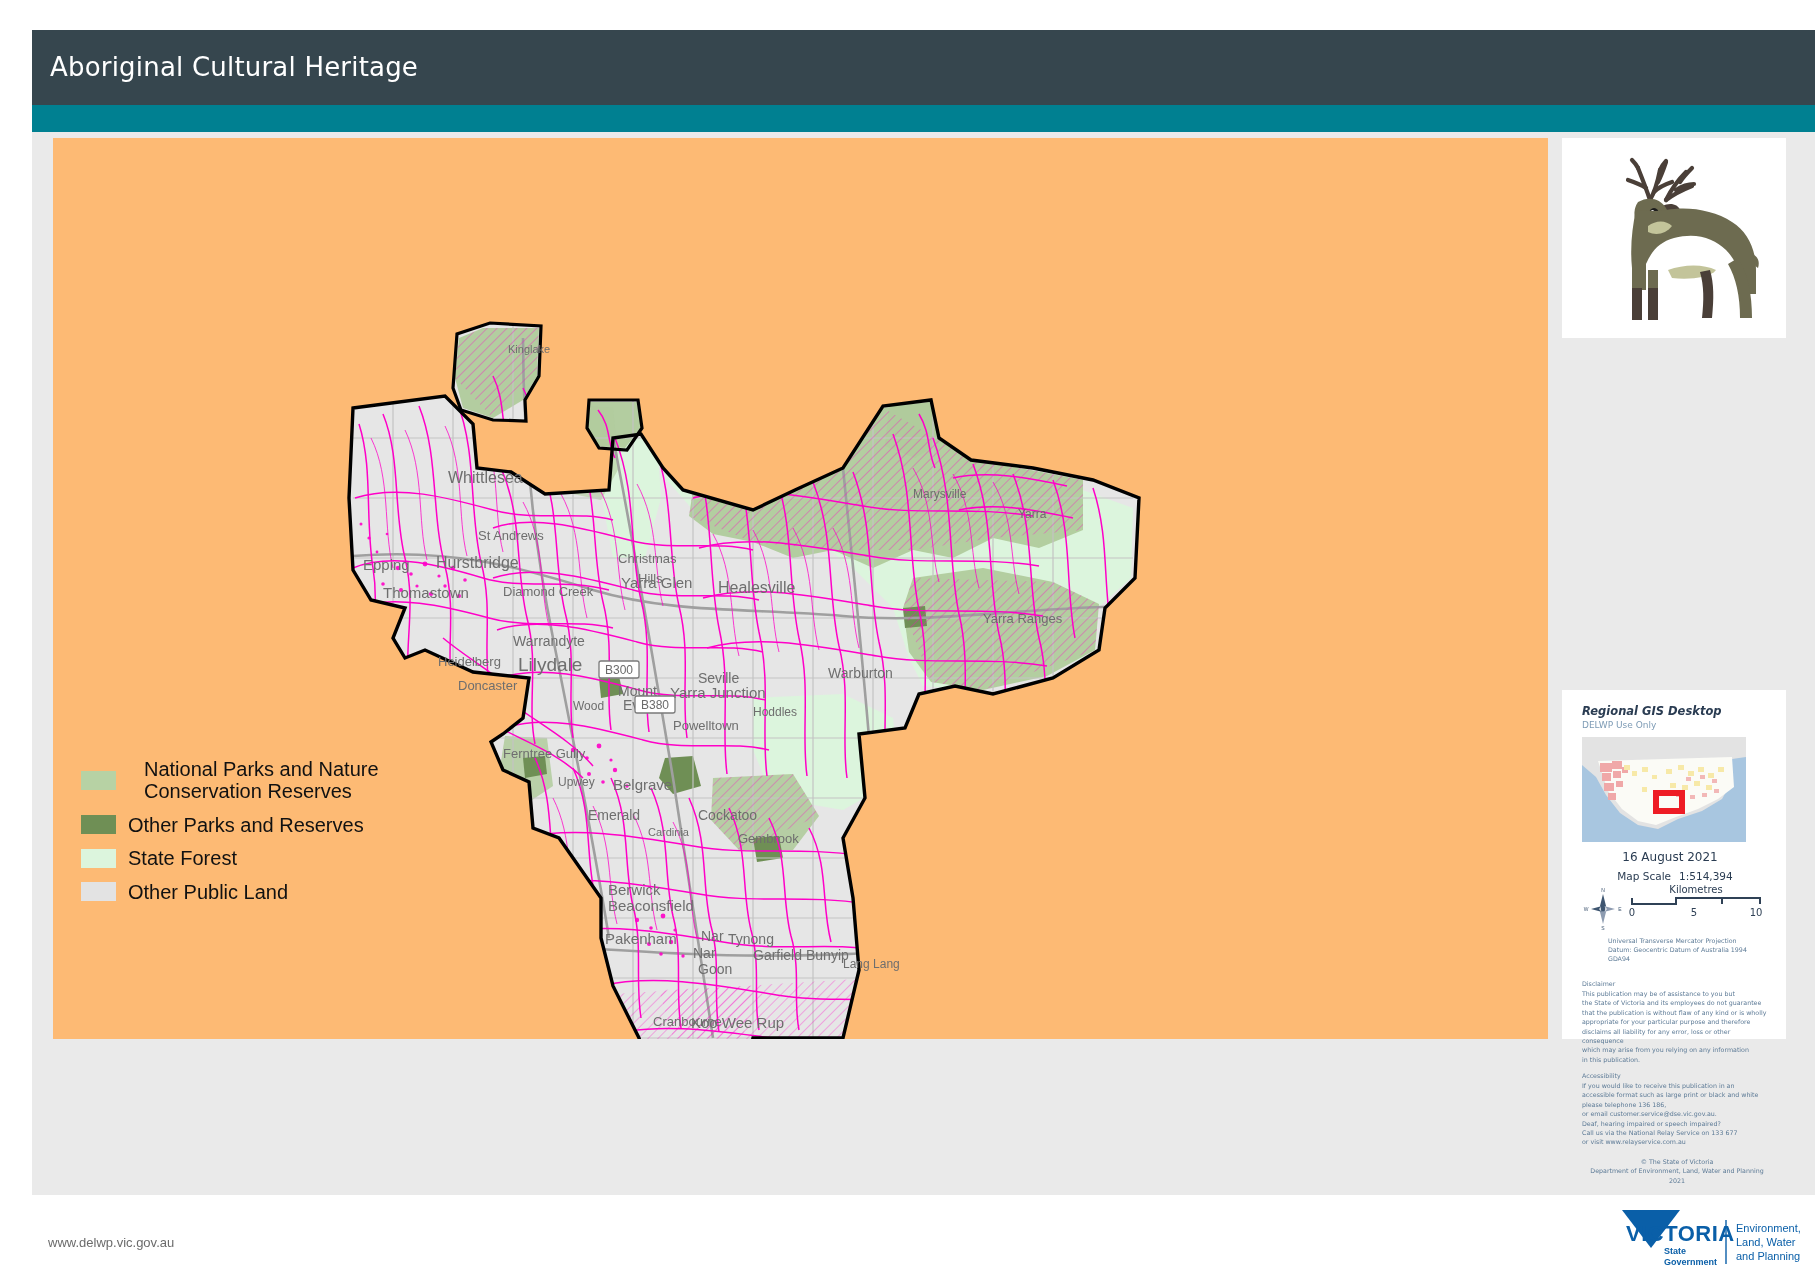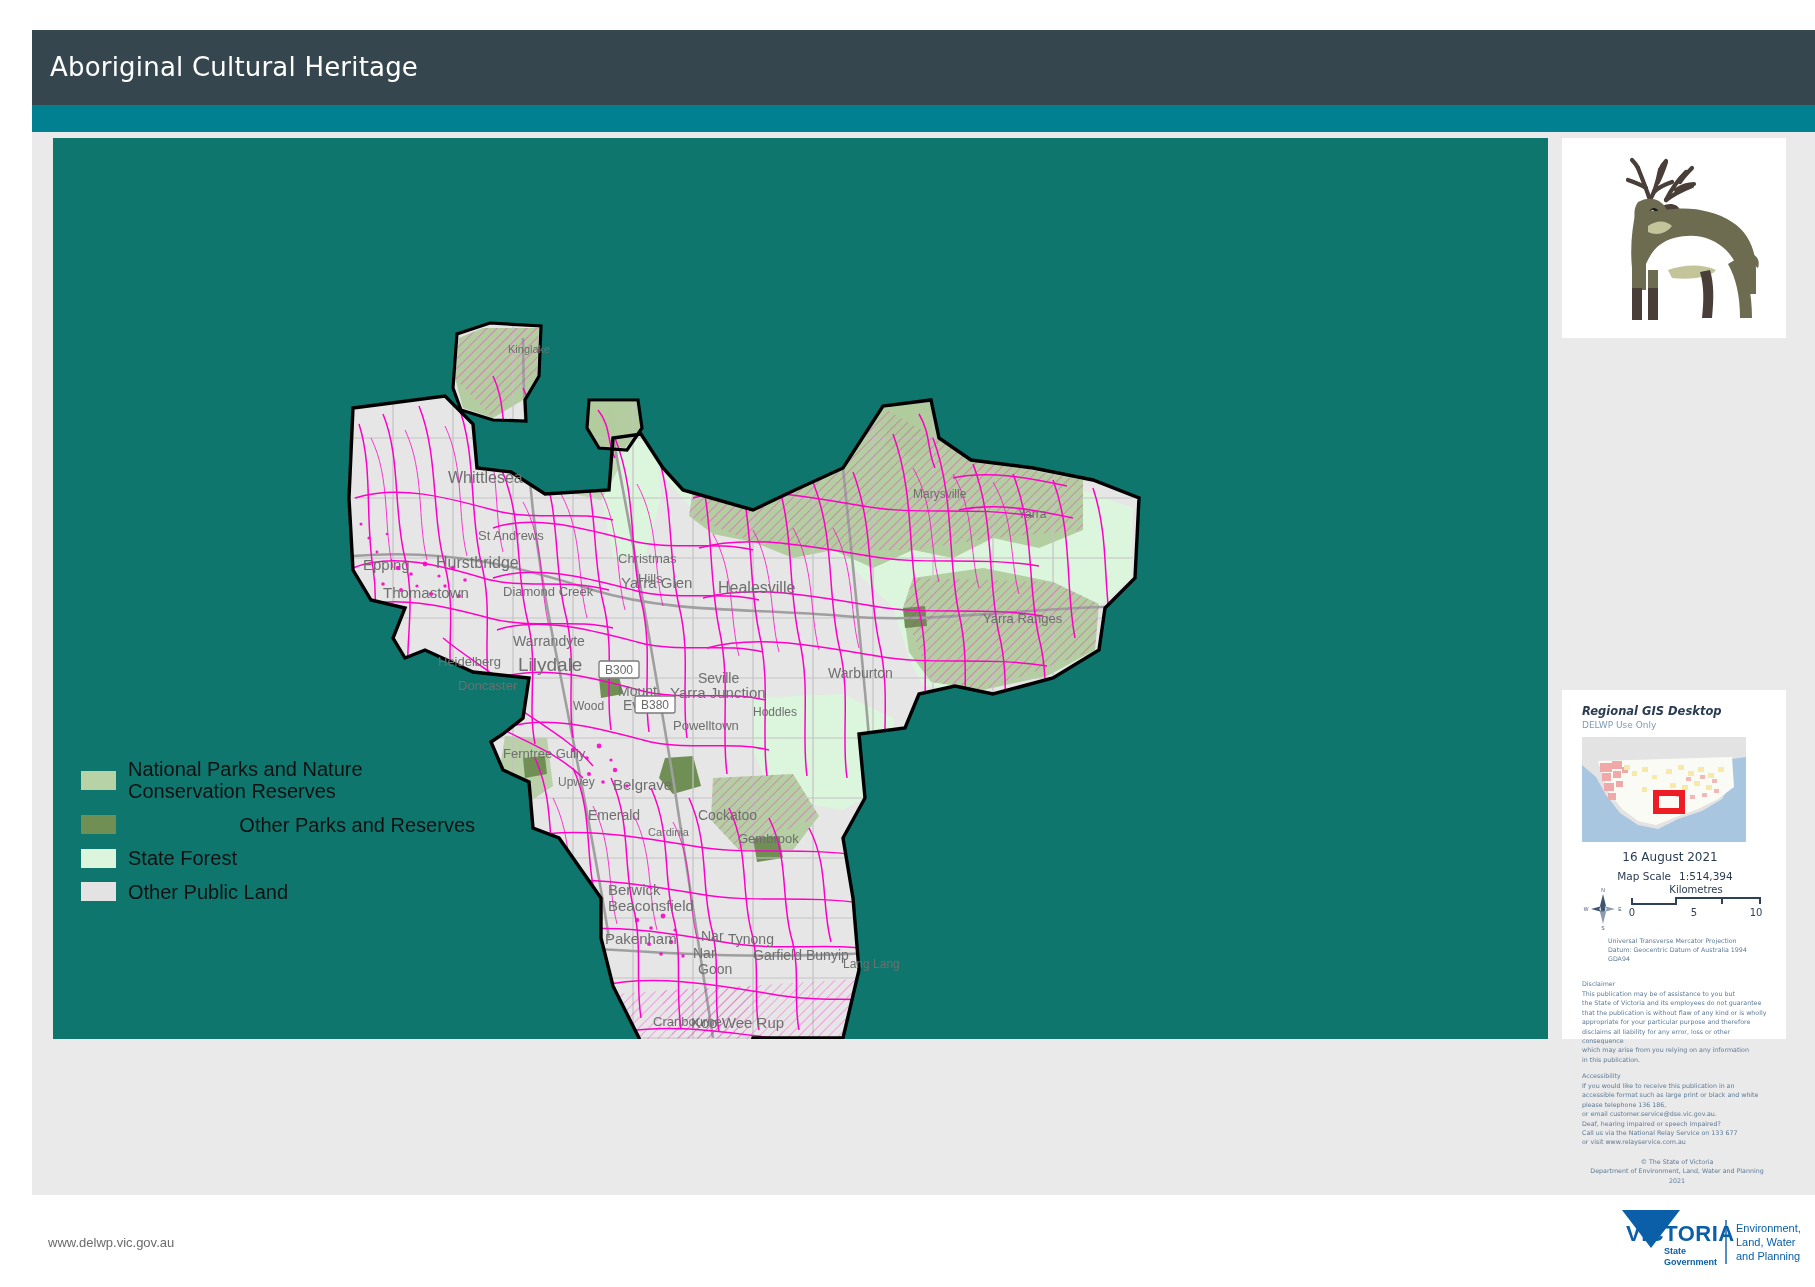--- a/index.html
+++ b/index.html
@@ -25,21 +25,21 @@
     background:#008091;
   }
   
   .page-body{
     position:absolute;left:32px;top:132px;width:1783px;height:1063px;
     background:#eaeaea;
   }
   
   .map-panel{
     position:absolute;left:53px;top:138px;width:1495px;height:901px;
-    background:#0f766e;overflow:hidden;
+    background:#fdba74;overflow:hidden;
   }
   .map-svg{position:absolute;left:0;top:0;width:1495px;height:901px;}
   
   .legend{position:absolute;left:55px;top:758px;width:420px;}
   .legend-row{display:flex;align-items:center;margin-bottom:9px;}
   .legend-row.two-line{align-items:center;}
   .swatch{width:35px;height:19px;flex:0 0 35px;margin-right:12px;}
   .sw-outline{background:#ffffff;border:2.5px solid #000000;height:16px;}
   .sw-hatch{
     border:1.4px solid #ff00c8;height:17px;background:#ffffff;
@@ -362,25 +362,25 @@
     </g>
   </svg>
 </div>
 
 <div class="legend">
 
 
 
 
   <div style="padding-left:26px;">
-    <div class="legend-row two-line" style="margin-bottom:11px;">
+    <div class="legend-row two-line" style="margin-bottom:11px;gap:16px;">
       <span class="swatch sw-npnc"></span>
       <span class="legend-label" style="max-width:240px;">National Parks and Nature Conservation Reserves</span>
     </div>
-    <div class="legend-row" style="margin-bottom:11px;justify-content:space-between;">
+    <div class="legend-row" style="margin-bottom:11px;">
       <span class="swatch sw-opr"></span>
       <span class="legend-label">Other Parks and Reserves</span>
     </div>
     <div class="legend-row" style="margin-bottom:11px;text-align:right;">
       <span class="swatch sw-sf"></span>
       <span class="legend-label">State Forest</span>
     </div>
     <div class="legend-row">
       <span class="swatch sw-opl"></span>
       <span class="legend-label">Other Public Land</span>

